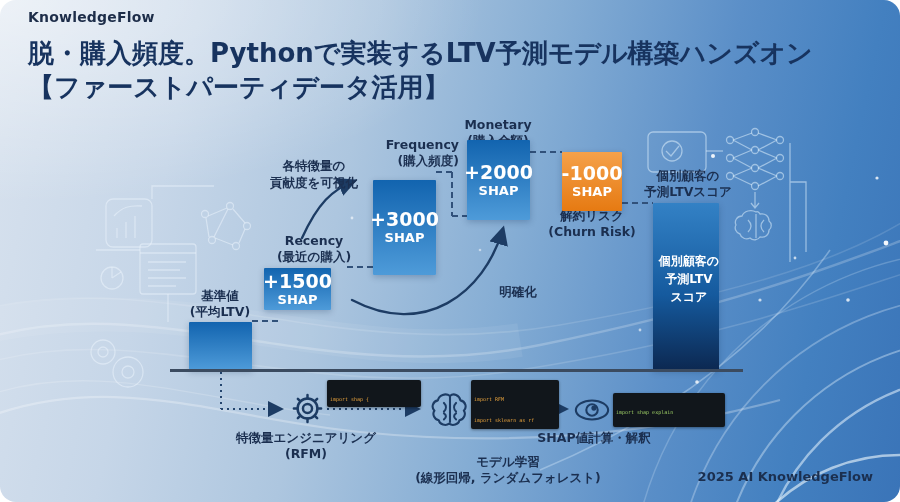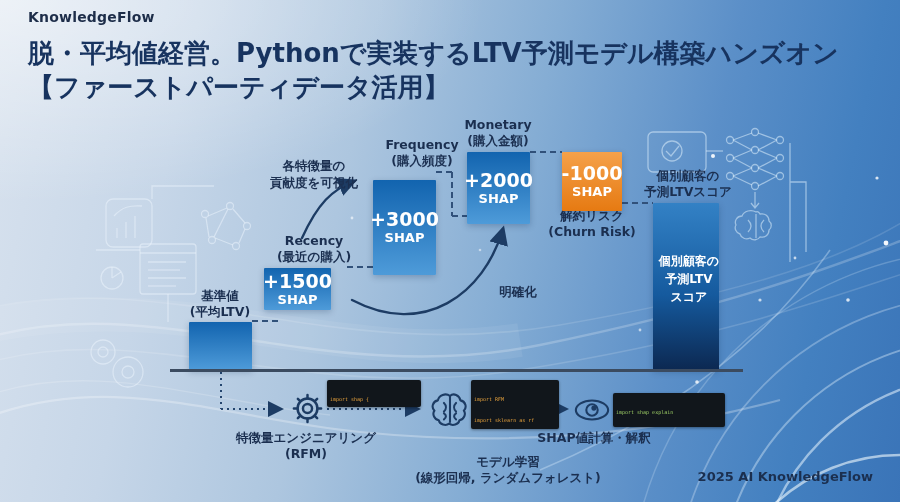--- a/index.html
+++ b/index.html
@@ -5,20 +5,21 @@
   html,body{margin:0;padding:0;}
   #slide{
     position:relative;
     width:900px;height:502px;
     overflow:hidden;
     font-family:"DejaVu Sans","Liberation Sans",sans-serif;
     background:
       radial-gradient(120% 90% at 0% 0%, rgba(255,255,255,.55) 0%, rgba(255,255,255,0) 45%),
       linear-gradient(102deg,#d8e2ee 0%,#c6d6e8 20%,#adc6df 38%,#85add4 56%,#5b8fc8 74%,#4380c0 88%,#3a74b8 100%);
     color:var(--text-navy,#1b2f50);
+    border-radius:16px;
   }
   .abs{position:absolute;}
   #bg-decor{position:absolute;inset:0;pointer-events:none;}
 
   
   .brand{left:28px;top:9px;font-size:14px;font-weight:600;letter-spacing:.2px;color:#1d2d49;}
   .title{left:28px;top:37px;width:860px;font-size:26px;font-weight:800;line-height:1.3;color:var(--title-navy,#17335f);}
 
   
   .note{font-size:12.5px;font-weight:700;line-height:1.32;text-align:center;color:var(--text-navy,#1b2f50);}
@@ -172,41 +173,41 @@
     <g fill="none" stroke="#24456e" stroke-width="2" stroke-dasharray="2 4">
       <path d="M221 372 V409"></path>
       <path d="M221 409 H281" marker-end="url(#ah)"></path>
       <path d="M327 409 H418" marker-end="url(#ah)"></path>
       <path d="M554 409 H566" marker-end="url(#ah)"></path>
     </g>
   </svg>
 
   <div class="abs brand">KnowledgeFlow</div>
   <div class="abs title">
-    <div>脱・平均値経営。Pythonで実装するLTV予測モデル構築ハンズオン</div>
+    <div>脱・購入頻度。Pythonで実装するLTV予測モデル構築ハンズオン</div>
     <div>【ファーストパーティデータ活用】</div>
   </div>
 
   <div class="abs note" style="left:258px;top:158px;width:112px;">
     <div>各特徴量の</div>
     <div>貢献度を可視化</div>
   </div>
   <div class="abs note" style="left:462px;top:284px;width:112px;">
     <div>明確化</div>
   </div>
 
   <div class="abs bar-label" style="left:165px;top:288px;width:110px;">
     <div>基準値</div>
     <div>(平均LTV)</div>
   </div>
   <div class="abs bar-label" style="left:258px;top:233px;width:112px;">
     <div>Recency</div>
     <div>(最近の購入)</div>
   </div>
-  <div class="abs bar-label" style="left:367px;top:137px;width:110px;">
+  <div class="abs bar-label" style="left:349px;top:137px;width:110px;text-align:right;">
     <div>Frequency</div>
     <div>(購入頻度)</div>
   </div>
   <div class="abs bar-label" style="left:443px;top:117px;width:110px;">
     <div>Monetary</div>
     <div>(購入金額)</div>
   </div>
   <div class="abs bar-label" style="left:537px;top:208px;width:110px;">
     <div>解約リスク</div>
     <div>(Churn Risk)</div>
@@ -218,21 +219,21 @@
 
   <div class="abs bar bar-blue" style="left:189px;top:322px;width:63px;height:48px;"></div>
   <div class="abs bar bar-blue" style="left:264px;top:268px;width:67px;height:42px;">
     <span class="bar-value">+1500</span>
     <span class="bar-unit">SHAP</span>
   </div>
   <div class="abs bar bar-blue" style="left:373px;top:180px;width:63px;height:95px;">
     <span class="bar-value">+3000</span>
     <span class="bar-unit">SHAP</span>
   </div>
-  <div class="abs bar bar-blue" style="left:467px;top:152px;width:63px;height:72px;">
+  <div class="abs bar bar-blue" style="left:467px;top:140px;width:63px;height:80px;">
     <span class="bar-value">+2000</span>
     <span class="bar-unit">SHAP</span>
   </div>
   <div class="abs bar bar-orange" style="left:562px;top:152px;width:60px;height:59px;">
     <span class="bar-value">-1000</span>
     <span class="bar-unit">SHAP</span>
   </div>
   <div class="abs bar bar-final" style="left:653px;top:203px;width:66px;height:167px;">
     <div class="final-inner">
       <div>個別顧客の</div>

